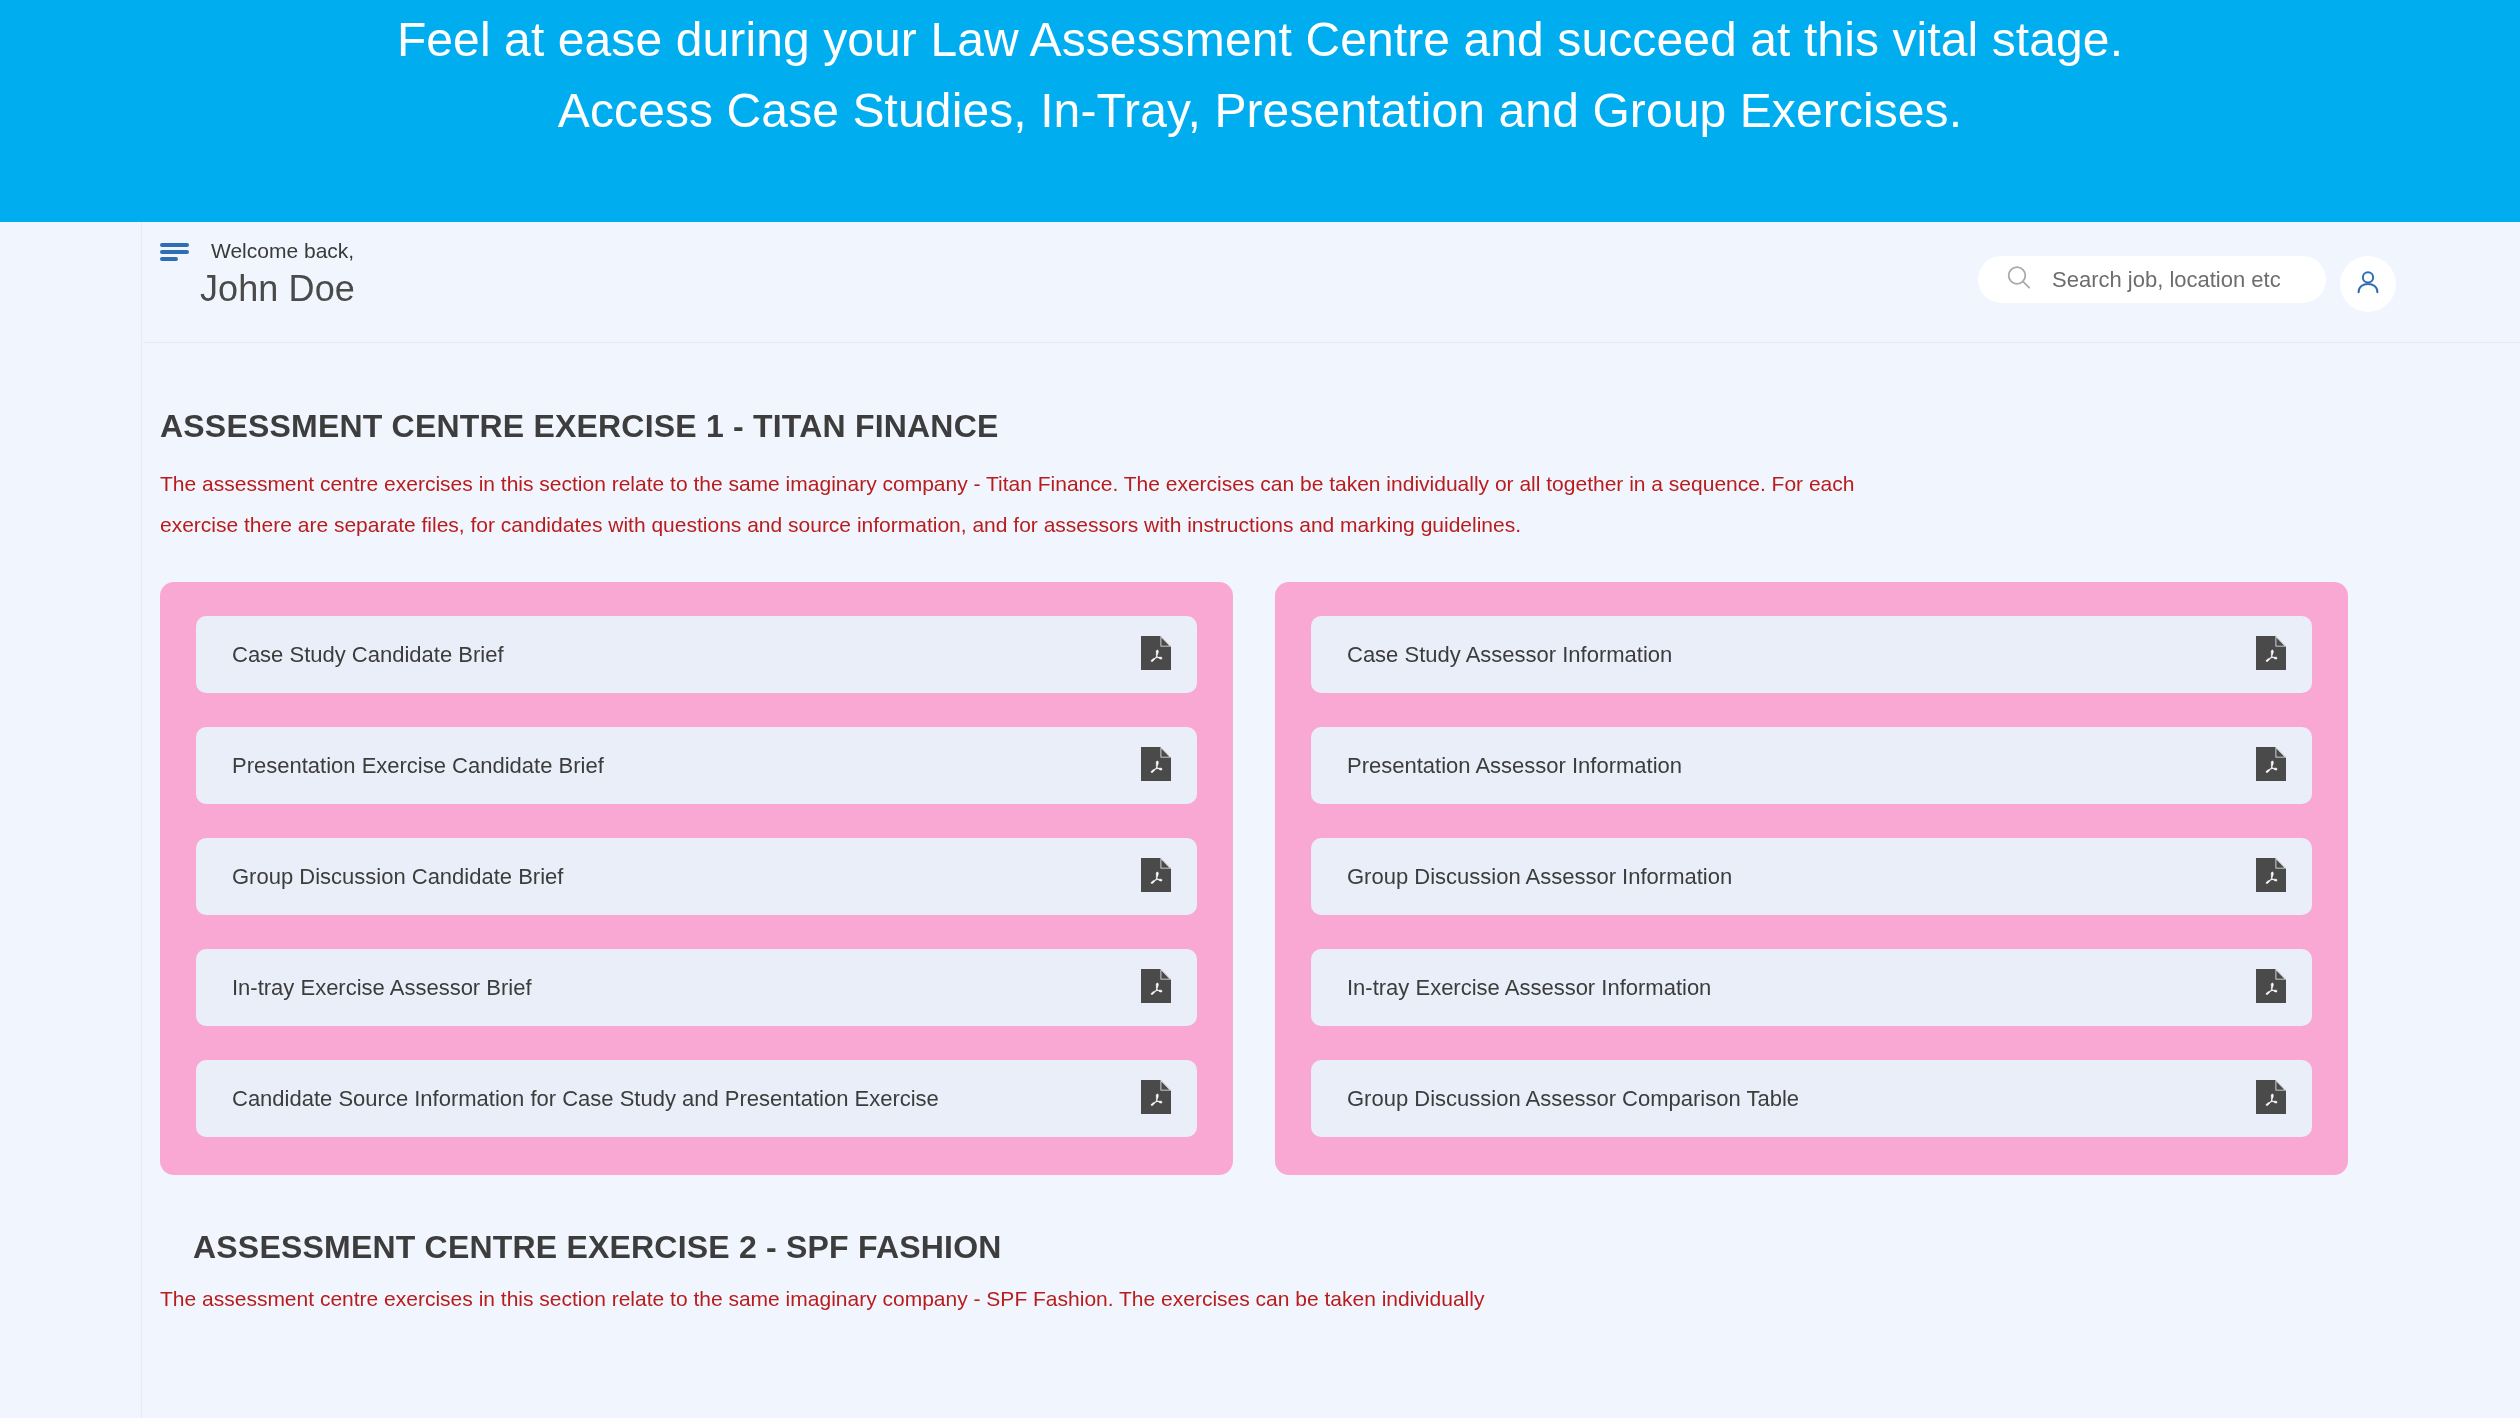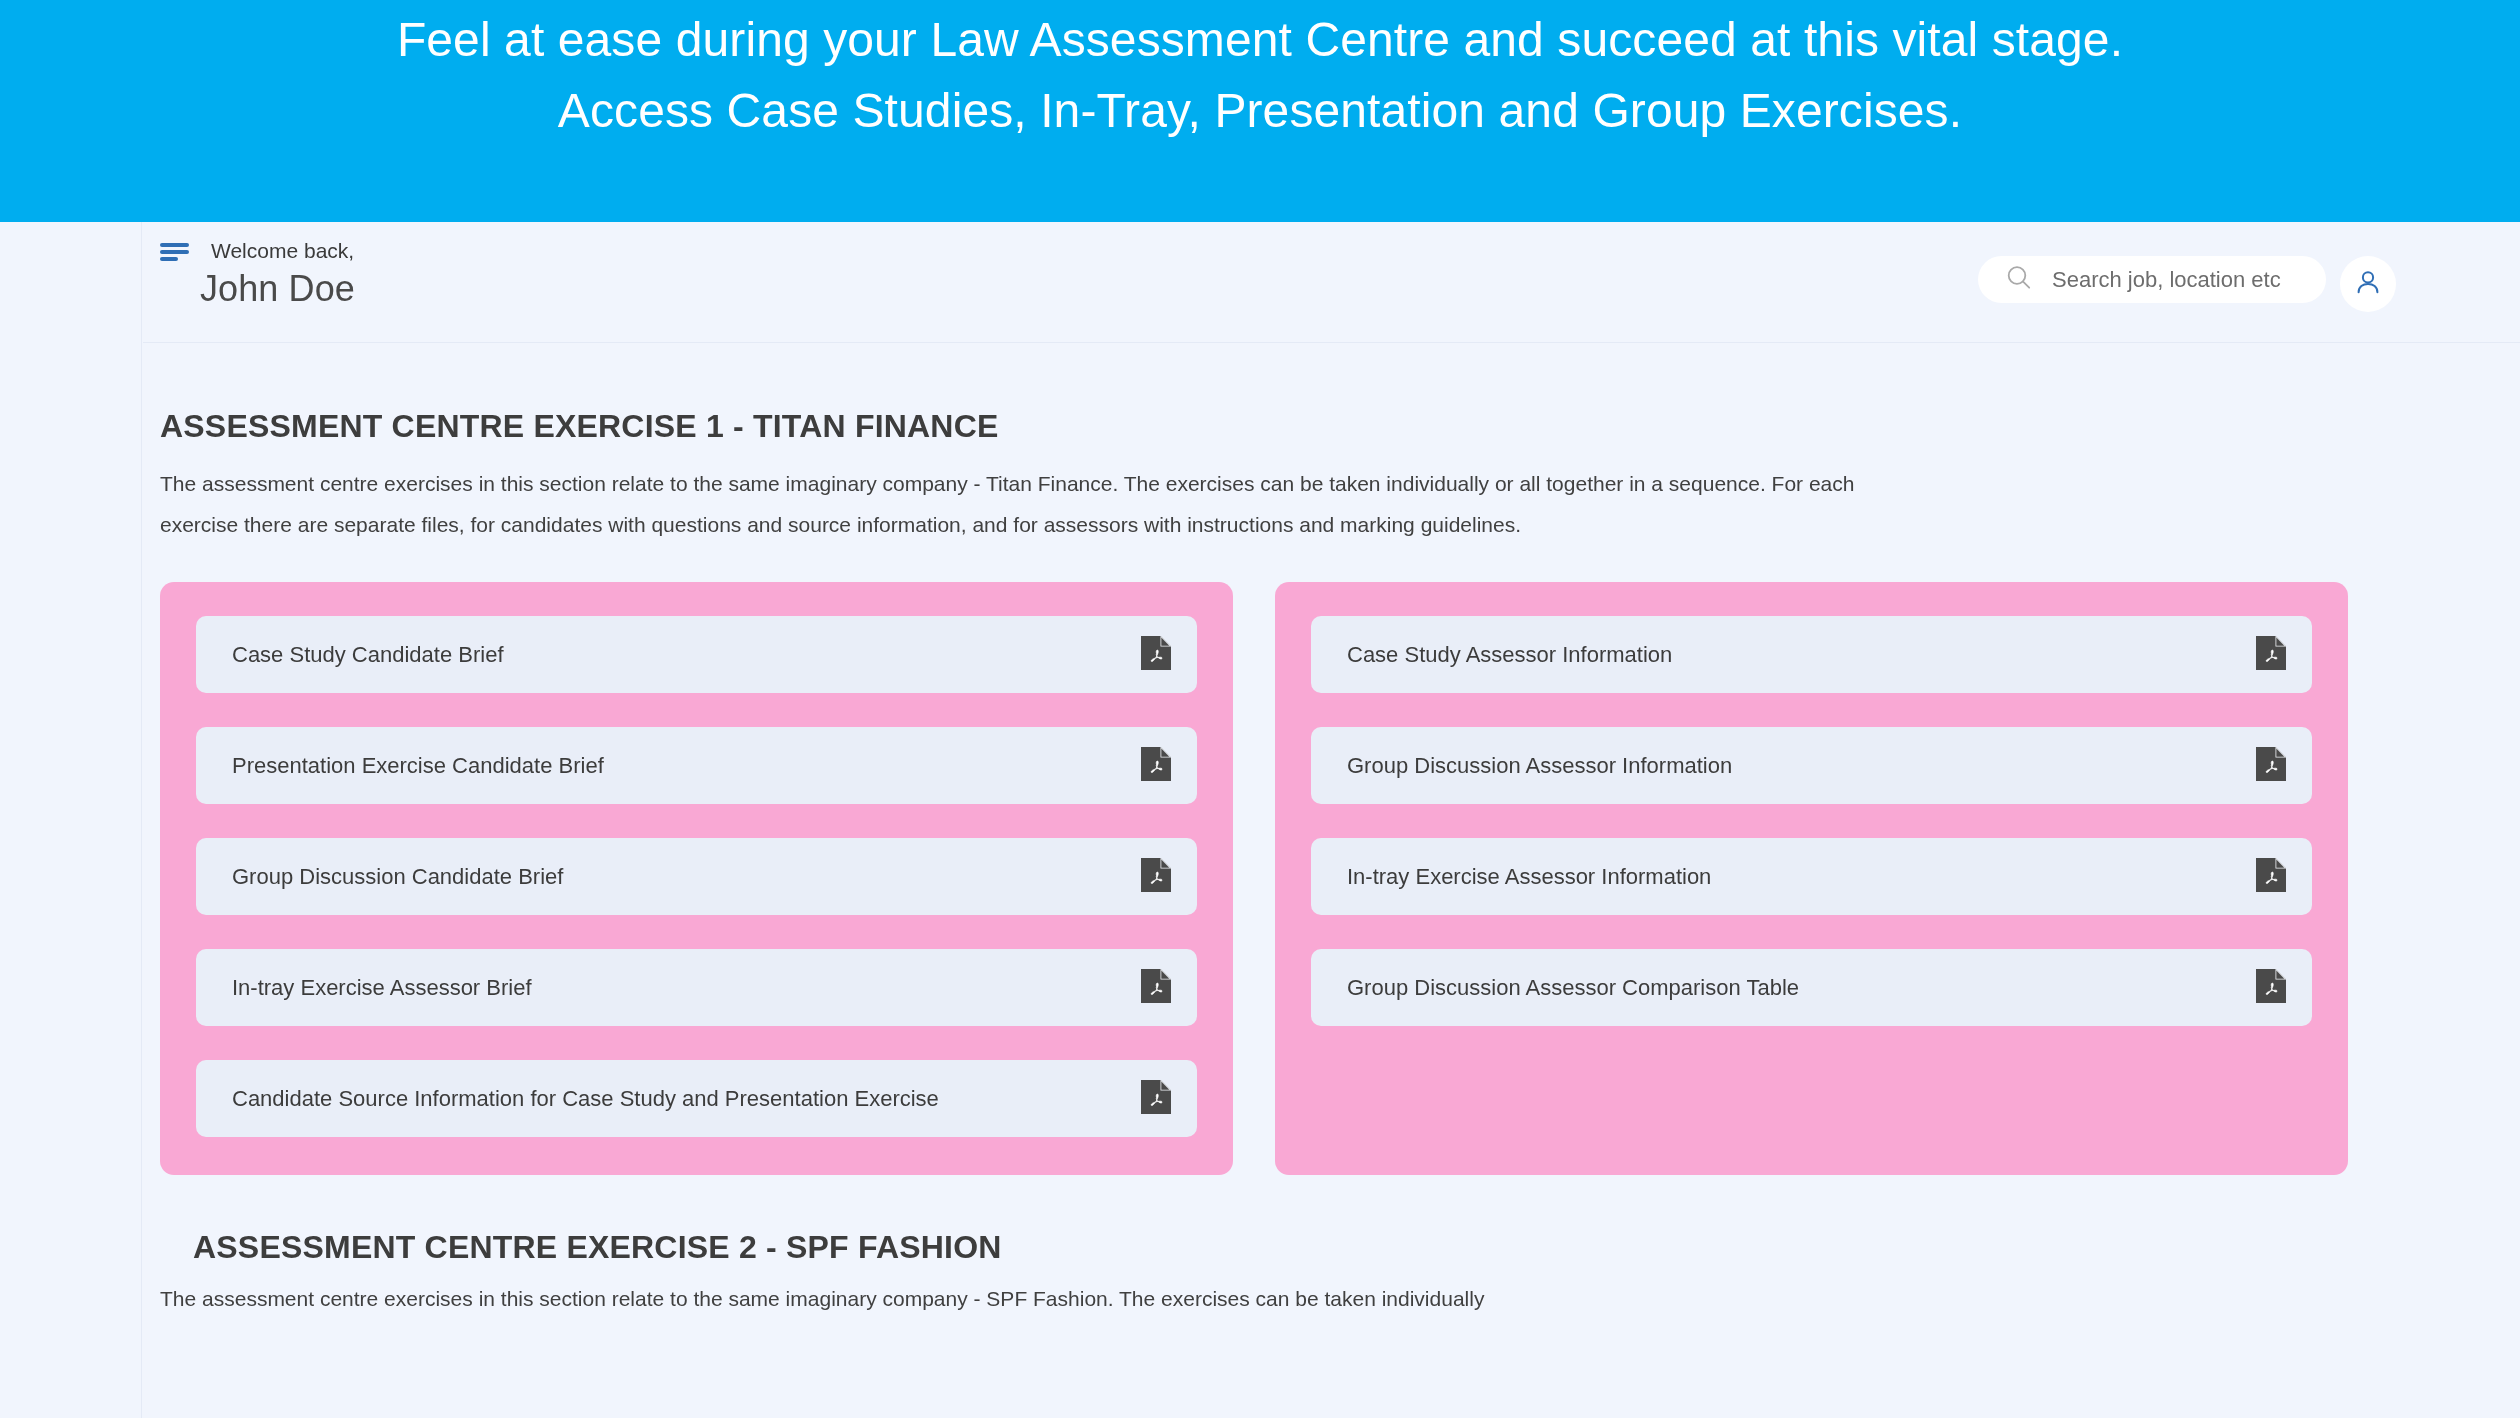--- a/index.html
+++ b/index.html
@@ -155,21 +155,21 @@
     font-size: 32px;
     font-weight: 700;
     color: #3d3d3d;
     letter-spacing: 0.2px;
     line-height: 38px;
   }
   .section-desc {
     margin: 0;
     padding-top: 18px;
     font-size: 21px;
-    color: #404040;
+    color: #b91c1c;
     line-height: 41px;
     max-width: 1700px;
   }
 
   .cards {
     display: flex;
     gap: 42px;
     padding-top: 37px;
     padding-right: 172px;
   }
@@ -319,20 +319,31 @@
           <span class="pdf-icon">
             <svg width="30" height="34" viewBox="0 0 30 34" xmlns="http://www.w3.org/2000/svg">
               <path d="M0 0h19.5L30 10.6V34H0z" fill="#4a4a4a"></path>
               <path d="M19.5 0L30 10.6H19.5z" fill="#f0f2f6"></path>
               <path d="M20.3 1.6v8.1h8z" fill="#4a4a4a"></path>
               <path d="M15.6 17.9c-.6-1.9-.4-3.6.6-3.8.9-.2 1.3 1 .9 2.6-.3 1.3-1.1 3-2.1 4.6-1.1 1.8-2.4 3.3-3.3 3.9-.9.6-1.6.4-1.5-.4.1-1 1.6-1.9 3.7-2.6 2-.7 4.3-1.1 5.7-1 1.3.1 1.8.7 1.4 1.3-.4.6-1.5.6-2.7-.1-1.3-.7-2.5-2.1-3.1-3.6z" fill="#ffffff" stroke="#ffffff" stroke-width="0.7" stroke-linejoin="round"></path>
             </svg>
           </span>
         </div>
         <div class="doc-item">
+          <span class="doc-label">Presentation Assessor Information</span>
+          <span class="pdf-icon">
+            <svg width="30" height="34" viewBox="0 0 30 34" xmlns="http://www.w3.org/2000/svg">
+              <path d="M0 0h19.5L30 10.6V34H0z" fill="#4a4a4a"></path>
+              <path d="M19.5 0L30 10.6H19.5z" fill="#f0f2f6"></path>
+              <path d="M20.3 1.6v8.1h8z" fill="#4a4a4a"></path>
+              <path d="M15.6 17.9c-.6-1.9-.4-3.6.6-3.8.9-.2 1.3 1 .9 2.6-.3 1.3-1.1 3-2.1 4.6-1.1 1.8-2.4 3.3-3.3 3.9-.9.6-1.6.4-1.5-.4.1-1 1.6-1.9 3.7-2.6 2-.7 4.3-1.1 5.7-1 1.3.1 1.8.7 1.4 1.3-.4.6-1.5.6-2.7-.1-1.3-.7-2.5-2.1-3.1-3.6z" fill="#ffffff" stroke="#ffffff" stroke-width="0.7" stroke-linejoin="round"></path>
+            </svg>
+          </span>
+        </div>
+        <div class="doc-item">
           <span class="doc-label">Group Discussion Assessor Information</span>
           <span class="pdf-icon">
             <svg width="30" height="34" viewBox="0 0 30 34" xmlns="http://www.w3.org/2000/svg">
               <path d="M0 0h19.5L30 10.6V34H0z" fill="#4a4a4a"></path>
               <path d="M19.5 0L30 10.6H19.5z" fill="#f0f2f6"></path>
               <path d="M20.3 1.6v8.1h8z" fill="#4a4a4a"></path>
               <path d="M15.6 17.9c-.6-1.9-.4-3.6.6-3.8.9-.2 1.3 1 .9 2.6-.3 1.3-1.1 3-2.1 4.6-1.1 1.8-2.4 3.3-3.3 3.9-.9.6-1.6.4-1.5-.4.1-1 1.6-1.9 3.7-2.6 2-.7 4.3-1.1 5.7-1 1.3.1 1.8.7 1.4 1.3-.4.6-1.5.6-2.7-.1-1.3-.7-2.5-2.1-3.1-3.6z" fill="#ffffff" stroke="#ffffff" stroke-width="0.7" stroke-linejoin="round"></path>
             </svg>
           </span>
         </div>

